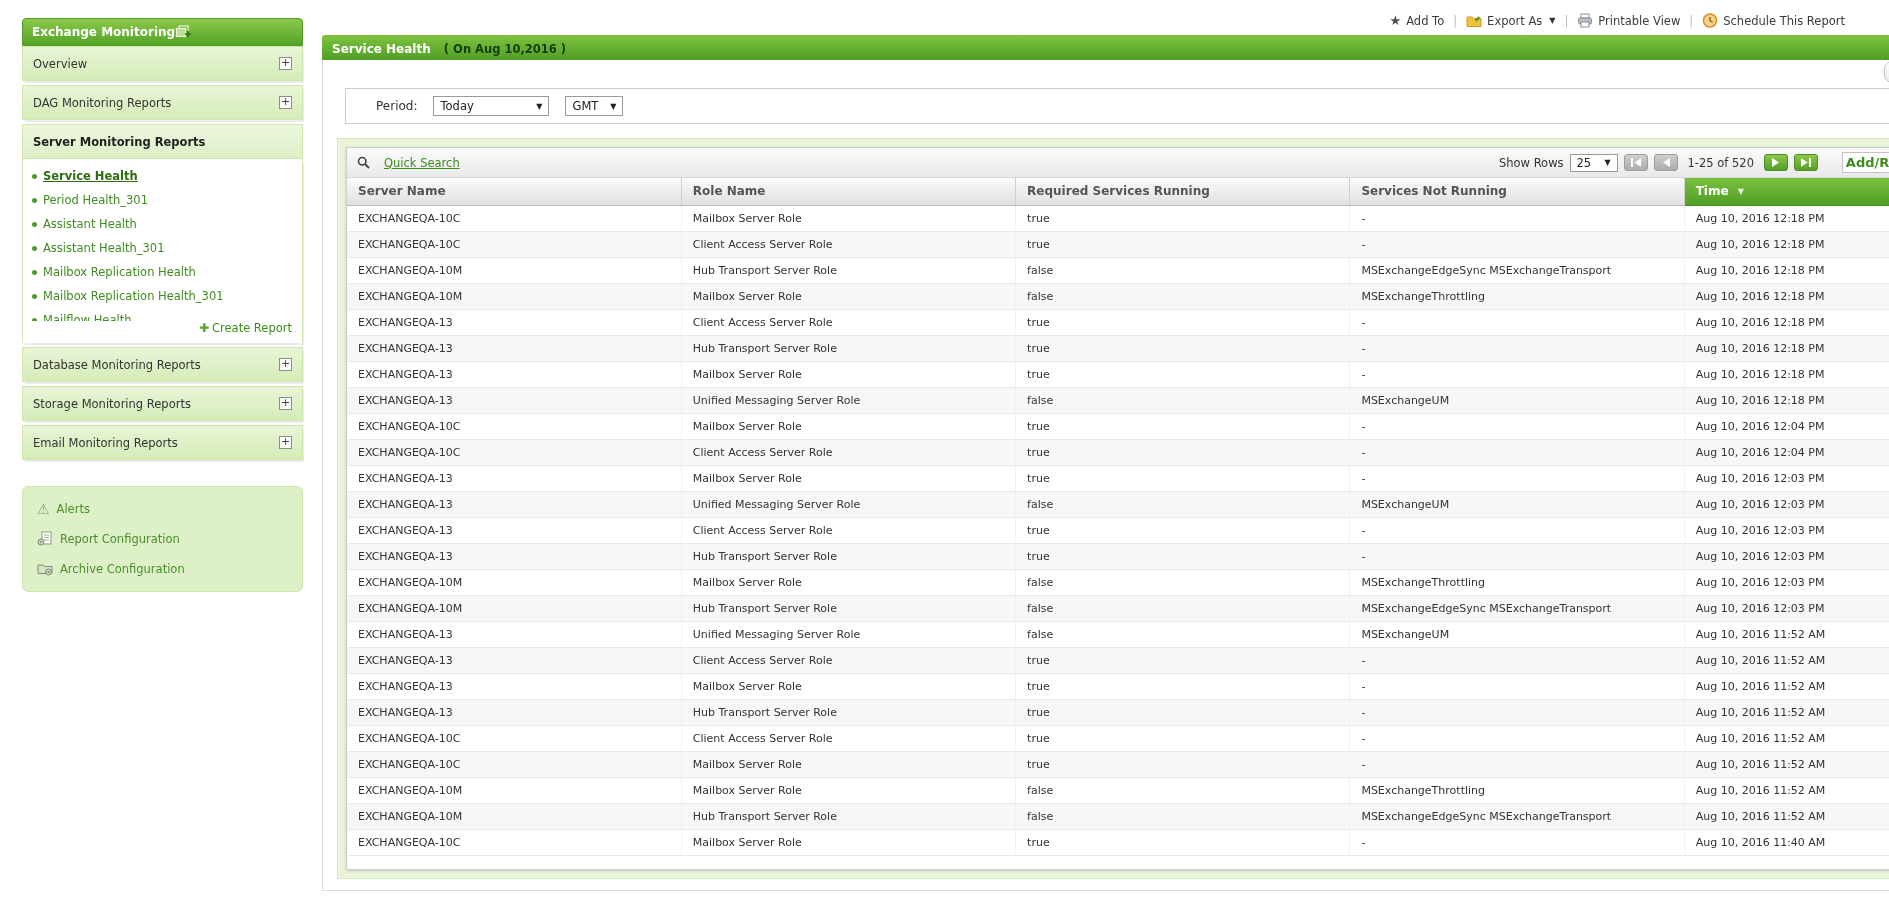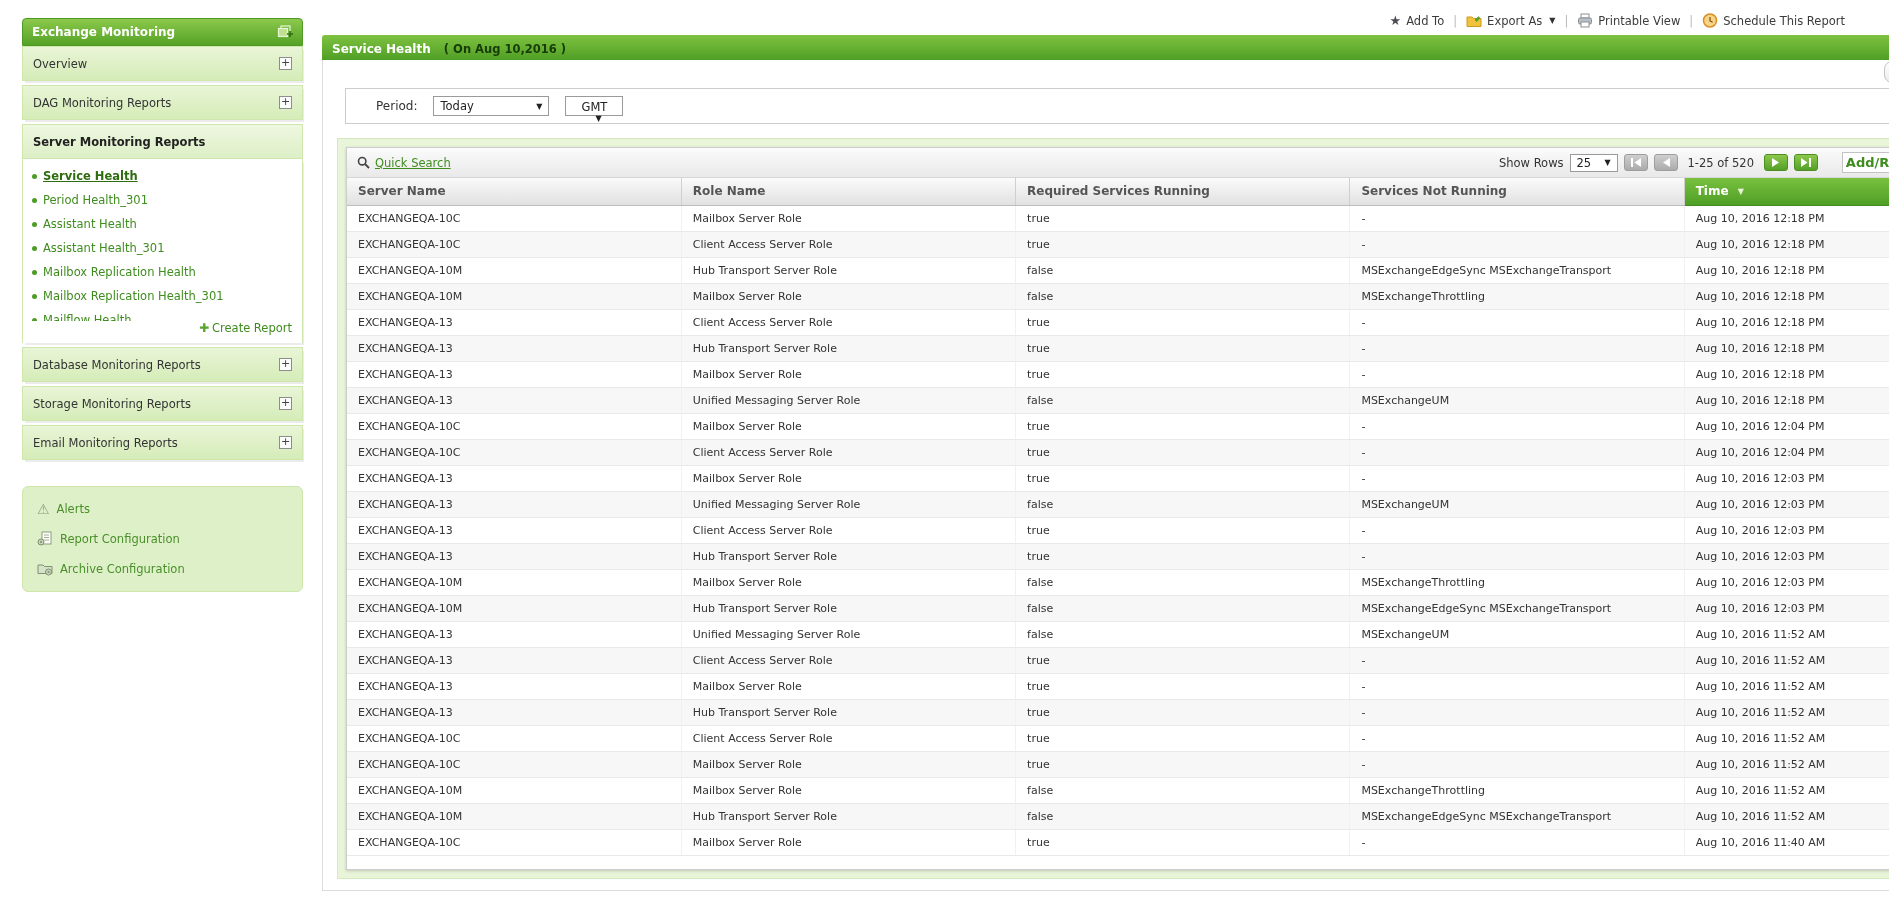--- a/index.html
+++ b/index.html
@@ -11,21 +11,21 @@
             font-size:11.5px; color:#3c3c3c; }
   .tb-item { display:flex; align-items:center; gap:5px; cursor:pointer; white-space:nowrap; }
   .tb-sep { color:#bbb; }
   .star { color:#4b4b55; font-size:13px; }
   .tb-caret { font-size:8px; color:#333; margin-left:2px; }
 
   
   .sidebar { position:absolute; left:22px; top:18px; width:281px; }
   .sb-header { height:28px; background:linear-gradient(#8cc84b,#54a326); border:1px solid #4e9a24;
                border-radius:4px 4px 0 0; color:#fff; font-weight:bold; font-size:12px;
-               display:flex; align-items:center; justify-content:space-between; padding:0 9px; }
+               display:flex; align-items:center; padding:0 9px; }
   .sb-section { height:35px; background:linear-gradient(#e9f5d7,#d5ecb8); border:1px solid #cfe6ad;
                 display:flex; align-items:center; justify-content:space-between; padding:0 10px;
                 font-size:11.5px; color:#333; margin-bottom:4px; cursor:pointer;
                 box-shadow:2px 3px 0 -1px #ececec; }
   .sb-section.expanded { font-weight:bold; color:#222; margin-bottom:0;
                 background:linear-gradient(#eef7e0,#ddefc6); box-shadow:none; }
   .plusbox { width:13px; height:13px; border:1px solid #8d8d8d; background:#fcfcfc; color:#444;
              font-size:11px; line-height:10px; text-align:center; flex:0 0 auto; }
   .sb-sublist { background:#fff; border-left:1px solid #cfe6ad; border-right:1px solid #cfe6ad;
                 padding:5px 0 3px 0; margin-bottom:4px; box-shadow:2px 3px 0 -1px #ececec; }
@@ -64,29 +64,29 @@
                 font-size:11.5px; font-weight:bold; color:#4a9427; }
   .filter-caret { margin-left:auto; color:#56a529; font-size:9px; }
 
   .period-panel { position:absolute; top:28px; left:22px; right:22px; height:36px; border:1px solid #ccc;
                   background:#fff; display:flex; align-items:center; gap:16px; padding-left:30px;
                   font-size:12px; color:#333; }
   .fselect { display:flex; align-items:center; justify-content:space-between; border:1px solid #9a9a9a;
              background:#fff; height:20px; padding:3px 6px; font-size:11.5px; color:#222; cursor:pointer; }
   .fselect .arr { font-size:8px; color:#222; margin-left:8px; }
   .sel-period { width:116px; }
-  .sel-tz { width:58px;flex-direction:column; }
+  .sel-tz { width:58px; }
   .sel-rows { width:48px; height:18px; }
 
   .table-frame { position:absolute; top:78px; left:14px; right:14px; bottom:11px;
                  background:#e9f5d9; border:1px solid #d6e8bd; padding:8px; }
   .table-panel { background:#fff; border:1px solid #cdcdcd; height:100%; box-shadow:0 1px 3px rgba(0,0,0,.18); overflow:hidden; }
   .table-toolbar { height:30px; background:linear-gradient(#fbfbfb,#e9e9e9); border-bottom:1px solid #d7d7d7;
                    display:flex; align-items:center; padding:0 10px; }
-  .qsearch { display:flex; align-items:center; gap:5px; font-size:11.5px; color:#3f8c1f;
+  .qsearch { display:flex; align-items:center; gap:14px; font-size:11.5px; color:#3f8c1f;
              text-decoration:underline; cursor:pointer; }
   .pg-area { margin-left:auto; display:flex; align-items:center; gap:6px; font-size:11.5px; color:#333; }
   .pgbtn { width:24px; height:17px; border-radius:3px; display:flex; align-items:center; justify-content:center; cursor:pointer; }
   .pgbtn.off { background:linear-gradient(#cfcfcf,#ababab); border:1px solid #9e9e9e; }
   .pgbtn.on { background:linear-gradient(#8cc84b,#559f27); border:1px solid #4b8f21; }
   .range-text { margin:0 4px; }
   .arc-btn { margin-left:18px; width:167px; height:21px; background:#fff; border:1px solid #c3c3c3;
              font-family:inherit; font-size:13px; font-weight:bold; color:#3f8c1f; cursor:pointer; }
 
   table.grid { width:100%; border-collapse:collapse; table-layout:fixed; }

